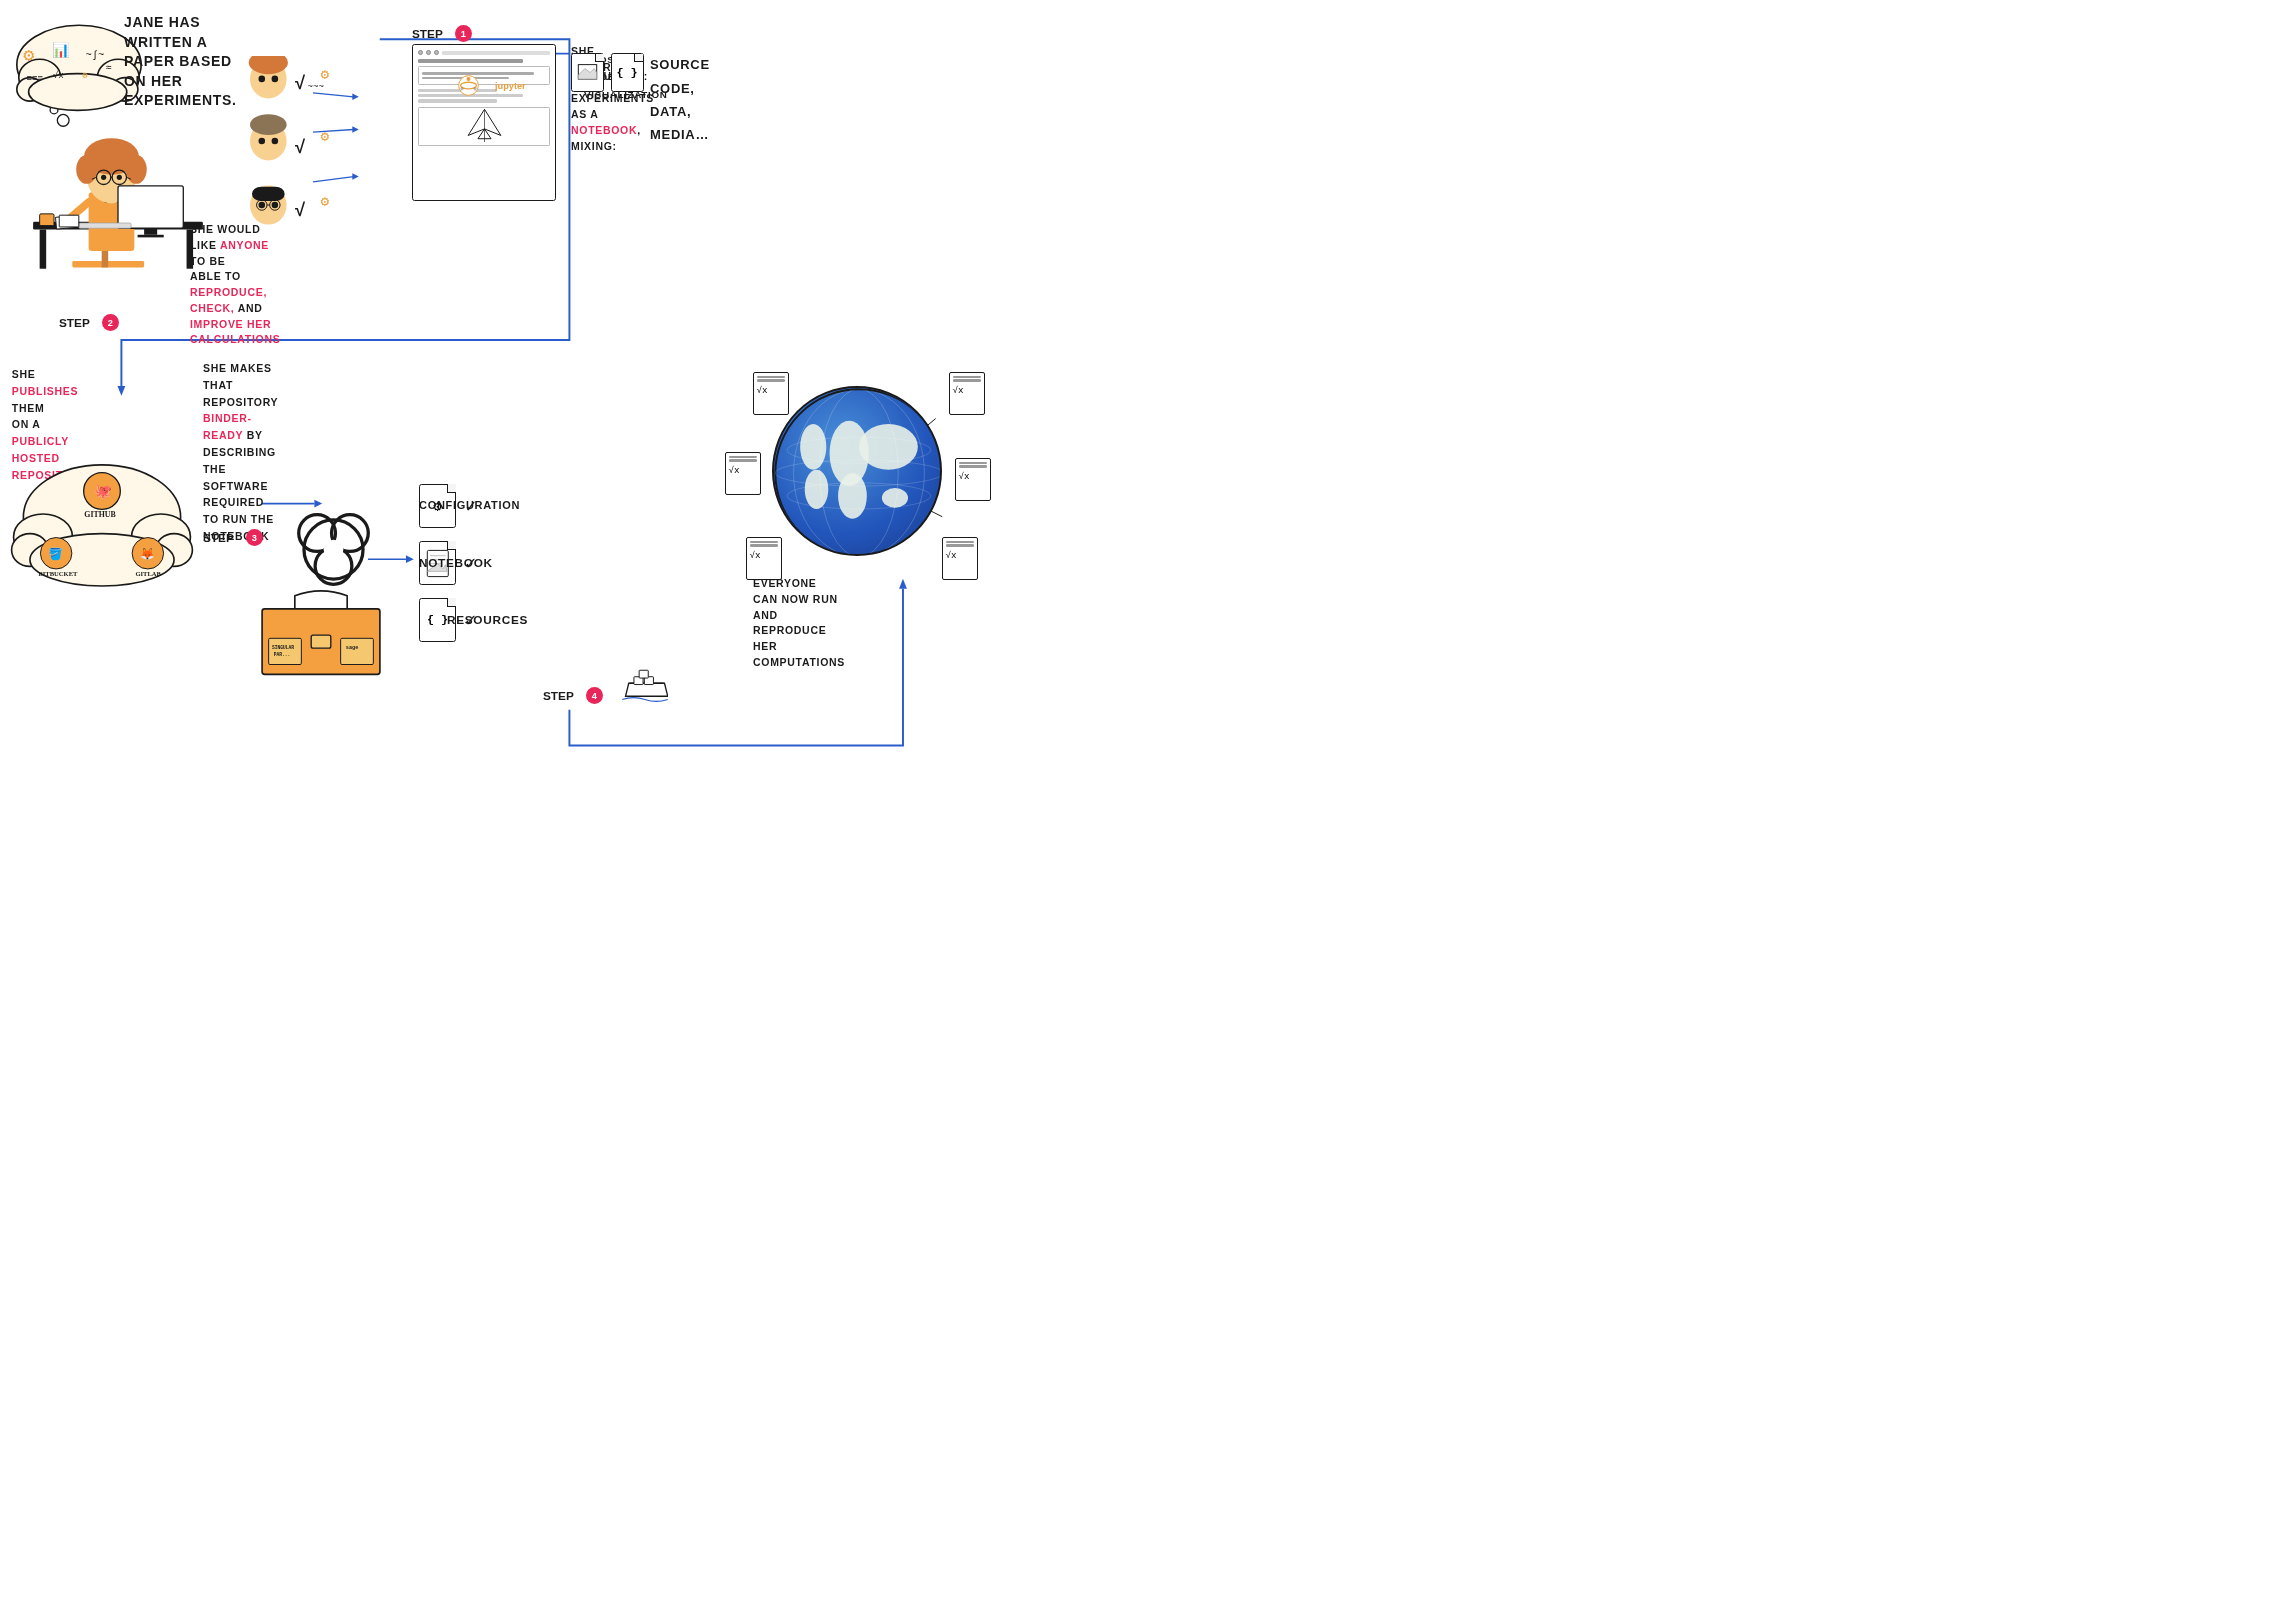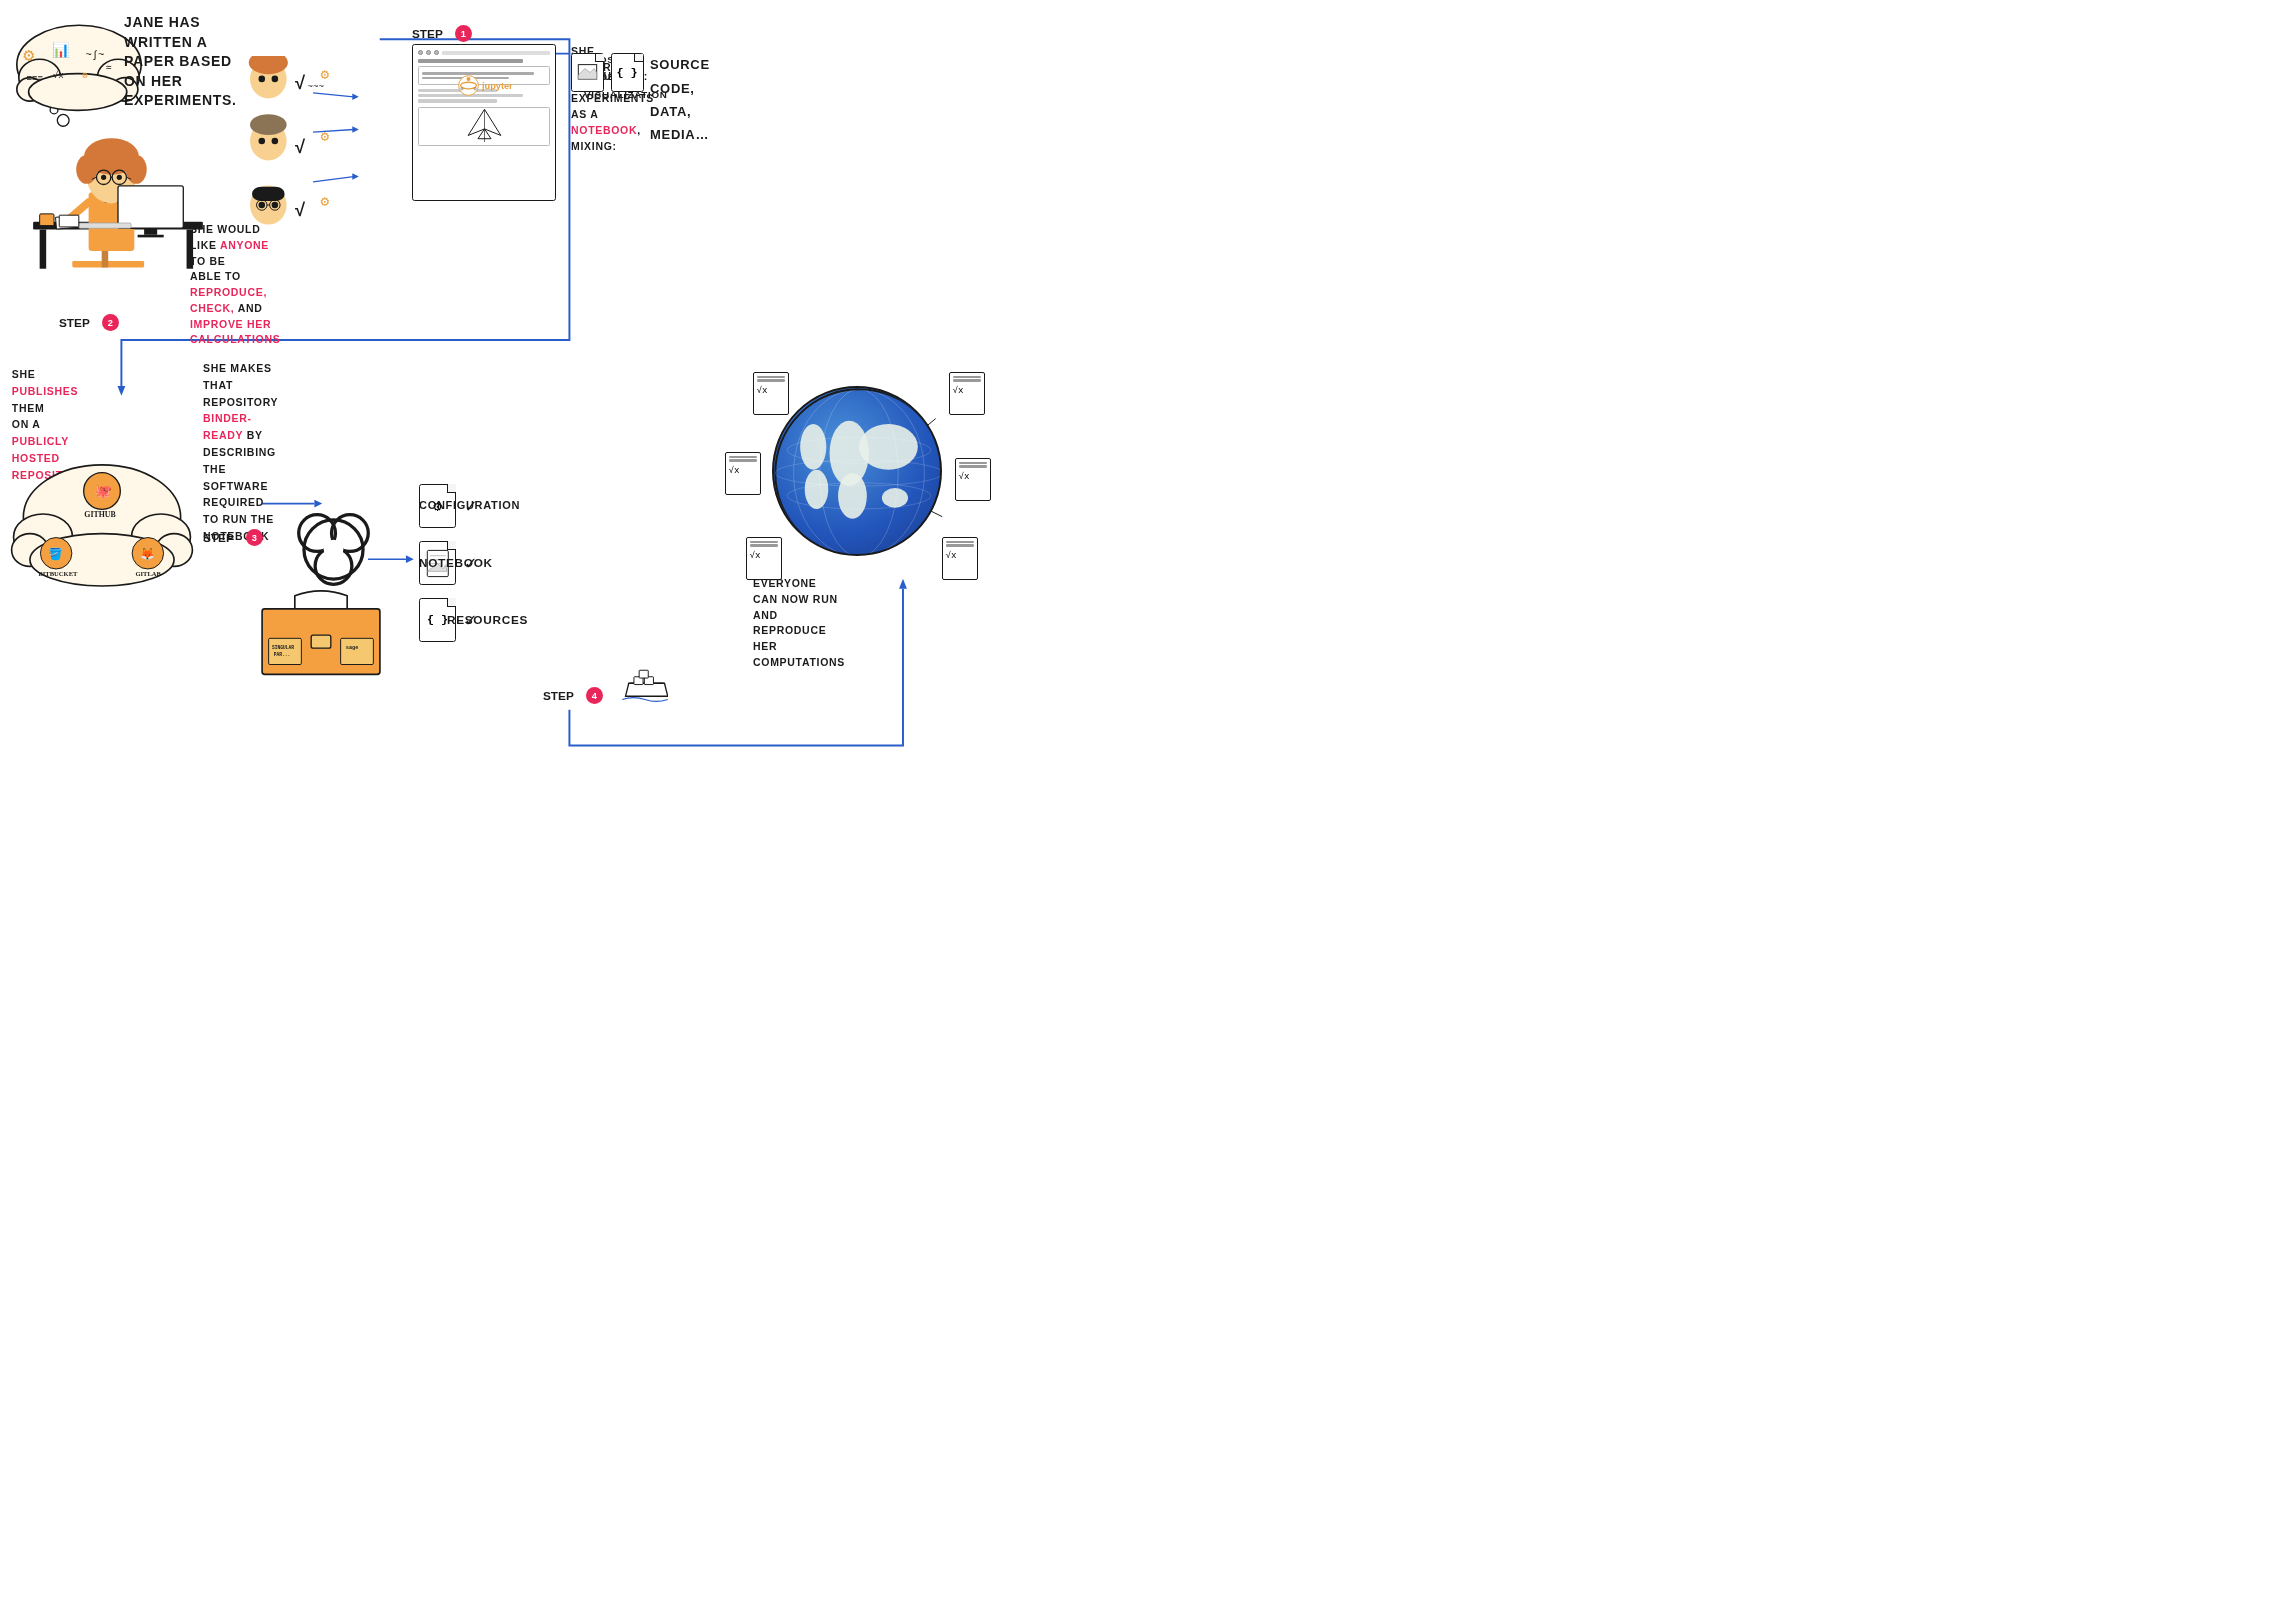--- a/index.html
+++ b/index.html
@@ -360,21 +360,21 @@
 
         <svg width="59" height="36" viewBox="0 0 90 55">
           <polygon points="45,5 20,45 45,35 70,45" fill="none" stroke="#1a1a1a" stroke-width="1.5"></polygon>
           <polygon points="45,35 35,50 55,50" fill="none" stroke="#1a1a1a" stroke-width="1.5"></polygon>
           <line x1="45" y1="5" x2="45" y2="55" stroke="#1a1a1a" stroke-width="1"></line>
         </svg>
       </div>
     </div>
   </div>
 
-  <div style="position:absolute;top:75px;left:458px;display:flex;align-items:center;gap:3px;">
+  <div style="position:absolute;top:75px;left:458px;display:flex;align-items:center;gap:16px;">
     <svg width="21" height="21" viewBox="0 0 32 32">
       <circle cx="16" cy="16" r="15" fill="#fff" stroke="#e8a040" stroke-width="1.5"></circle>
       <ellipse cx="16" cy="16" rx="12" ry="5" fill="none" stroke="#e8a040" stroke-width="2"></ellipse>
       <circle cx="16" cy="6" r="3" fill="#e8a040"></circle>
       <circle cx="26" cy="21" r="2.5" fill="#1a1a1a" opacity="0.3"></circle>
       <circle cx="6" cy="21" r="2.5" fill="#1a1a1a" opacity="0.3"></circle>
     </svg>
     <span style="font-family:sans-serif;font-size:9.2px;font-weight:700;color:#e8a040;">jupyter</span>
   </div>
 

